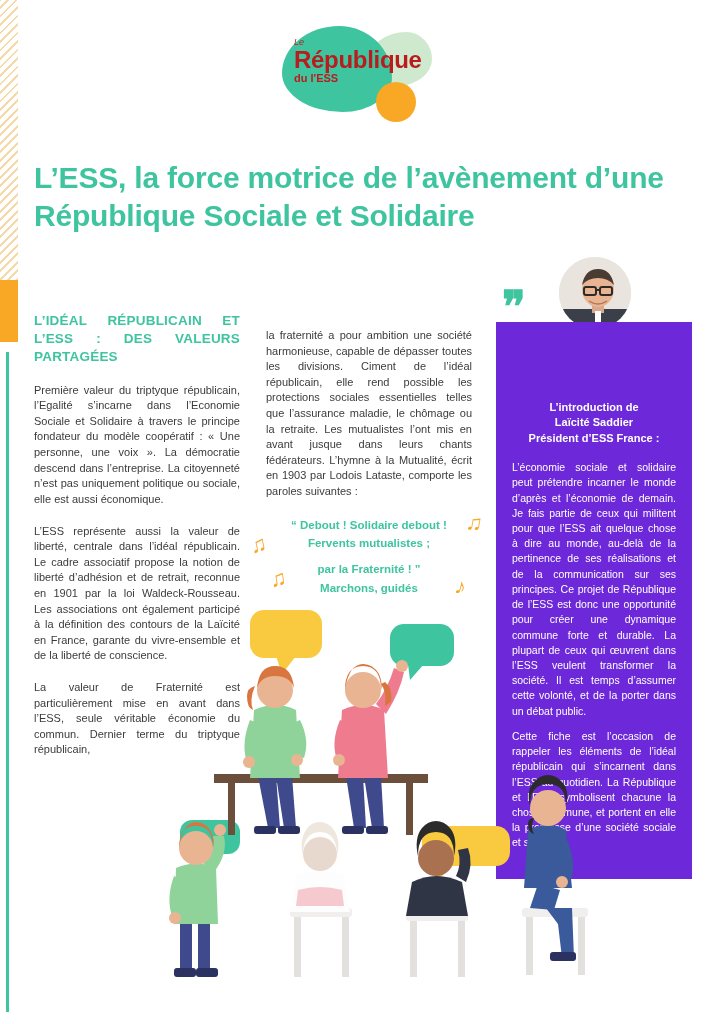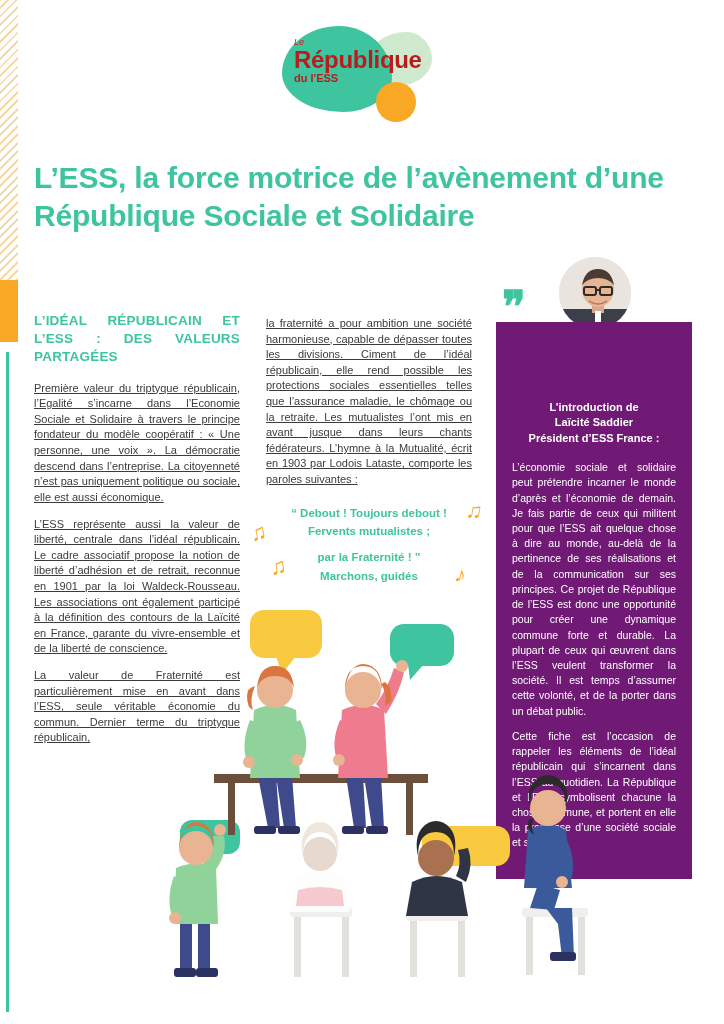--- a/index.html
+++ b/index.html
@@ -90,21 +90,21 @@
   }
 
   
   .col {
     position: absolute;
     font-size: 11px;
     line-height: 1.42;
     color: #3b3b3b;
     text-align: justify;
   }
-  .col p { margin: 4px 0 11px 0; text-decoration: underline; }
+  .col p { margin: 16px 0 11px 0; }
   .col-left { left: 34px; top: 312px; width: 206px; }
   .col-mid  { left: 266px; top: 312px; width: 206px; }
 
   .section-head {
     color: #3fc4a0;
     font-size: 13.5px;
     font-weight: bold;
     line-height: 1.35;
     letter-spacing: 0.2px;
     margin: 0 0 14px 0;
@@ -129,21 +129,21 @@
   .note.n1 { left: -16px; top: 18px; transform: rotate(-12deg); }
   .note.n2 { right: -10px; top: -4px; transform: rotate(10deg); }
   .note.n3 { left: 4px; top: 52px; transform: rotate(-8deg); }
   .note.n4 { right: 6px; top: 60px; transform: rotate(14deg); }
 
   
   .panel {
     position: absolute;
     left: 496px; top: 322px;
     width: 196px;
-    background: #701a75;
+    background: #6d28d9;
     color: #ffffff;
     padding: 78px 16px 18px 16px;
     text-align: justify;
     font-size: 10.5px;
     line-height: 1.45;
   }
   .panel p { margin: 0 0 10px 0; }
   .panel .panel-head {
     text-align: center;
     font-weight: bold;
@@ -207,21 +207,21 @@
 </div>
 
 <div class="col col-mid">
   <p>la fraternité a pour ambition une société harmonieuse, capable de dépasser toutes les divisions. Ciment de l’idéal républicain, elle rend possible les protections sociales essentielles telles que l’assurance maladie, le chômage ou la retraite.  Les mutualistes l’ont mis en avant jusque dans leurs chants fédérateurs. L’hymne à la Mutualité, écrit en 1903 par Lodois Lataste, comporte les paroles suivantes :</p>
 
   <div class="song">
     <span class="note n1">♫</span>
     <span class="note n2">♫</span>
     <span class="note n3">♫</span>
     <span class="note n4">♪</span>
-    <div>“ Debout ! Toujours debout !</div>
+    <div>“ Debout ! Solidaire debout !</div>
     <div>Fervents mutualistes ;</div>
     <div style="height:8px"></div>
     <div>par la Fraternité ! ”</div>
     <div>Marchons, guidés</div>
   </div>
 </div>
 
 <div class="panel-quote-mark">❞</div>
 
 <div class="avatar">

